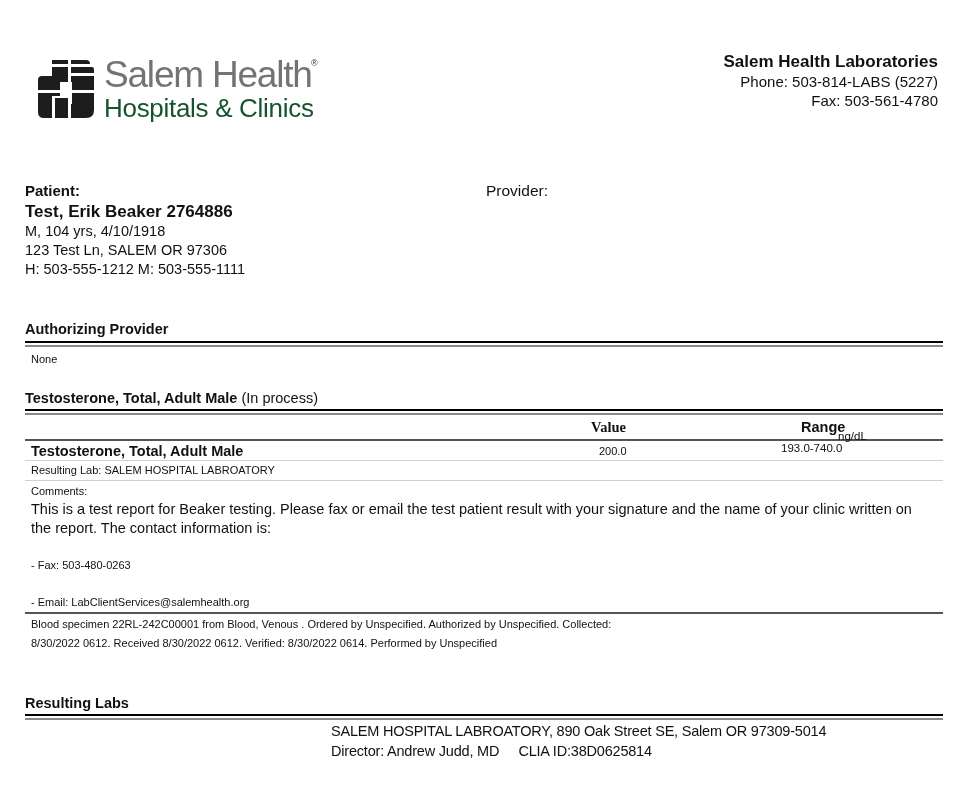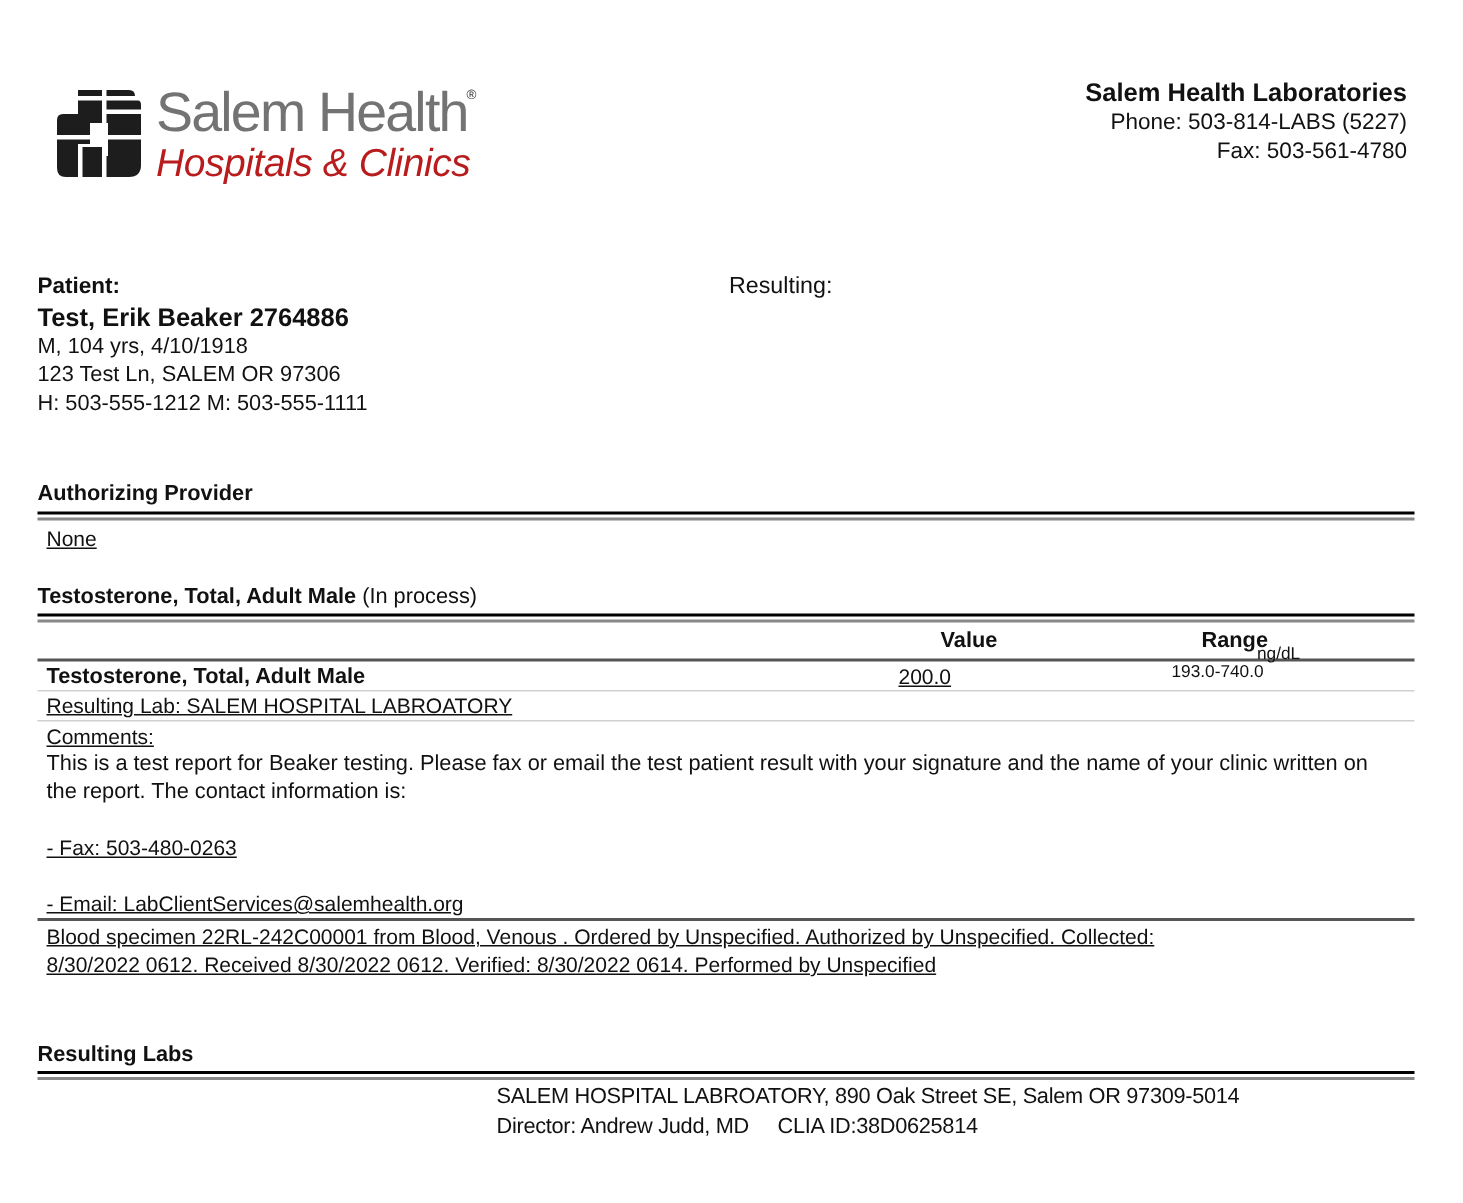--- a/index.html
+++ b/index.html
@@ -7,21 +7,21 @@
     width: 975px; height: 802px; position: relative; overflow: hidden;
     font-family: "Liberation Sans", sans-serif; color: #111;
   }
   .abs { position: absolute; }
 
   
   .logo { left: 38px; top: 58px; width: 290px; height: 70px; }
   .logo-mark { position: absolute; left: 0; top: 2px; width: 56px; height: 58px; }
   .logo-title { position: absolute; left: 66px; top: -4px; font-size: 37px; font-weight: normal; letter-spacing: -1.2px; color: #737373; white-space: nowrap; }
   .logo-reg { position: absolute; left: 273px; top: 0px; font-size: 9px; color: #333; }
-  .logo-sub { position: absolute; left: 66px; top: 35px; font-size: 26px; color: #b91c1c; letter-spacing: -0.3px; white-space: nowrap; font-style: italic; }
+  .logo-sub { position: absolute; left: 66px; top: 35px; font-size: 26px; color: #14532d; letter-spacing: -0.3px; white-space: nowrap; }
 
   
   .lab-header { right: 37px; top: 52px; text-align: right; }
   .lab-name { font-size: 17px; font-weight: bold; line-height: 20px; margin-left: 34px; }
   .lab-line { font-size: 15px; line-height: 19px; }
 
   
   .patient { left: 25px; top: 181px; }
   .lbl-bold { font-size: 15px; font-weight: bold; line-height: 20px; }
   .patient-name { font-size: 17px; font-weight: bold; line-height: 21px; }
@@ -30,21 +30,21 @@
   .recipient { left: 486px; top: 181px; font-size: 15.5px; line-height: 20px; }
 
   
   .section-title { left: 25px; font-size: 14.5px; font-weight: bold; }
   .section-title .status { font-weight: normal; }
   .rule-thick { left: 25px; width: 918px; height: 2px; background: #000; }
   .rule-thin { left: 25px; width: 918px; height: 2px; background: #888; }
   .rule-light { left: 25px; width: 918px; height: 1px; background: #d0d0d0; }
   .rule-mid { left: 25px; width: 918px; height: 2px; background: #555; }
 
-  .txt { font-size: 14px; line-height: 19px; white-space: nowrap; text-decoration: underline; }
+  .txt { font-size: 11px; line-height: 19px; white-space: nowrap; }
   .txt-bold { font-size: 14.5px; font-weight: bold; line-height: 19px; white-space: nowrap; }
   .col-head { font-size: 14.5px; font-weight: bold; }
   .small { font-size: 11.5px; }
 
   .para { left: 31px; width: 905px; font-size: 14.5px; line-height: 18.5px; }
 
   .reslabs { left: 331px; top: 721px; font-size: 14.5px; line-height: 20px; letter-spacing: -0.2px; }
 </style>
 </head>
 <body>
@@ -70,35 +70,35 @@
 </div>
 
 <div class="abs patient">
   <div class="lbl-bold">Patient:</div>
   <div class="patient-name">Test, Erik Beaker 2764886</div>
   <div class="pline">M, 104 yrs, 4/10/1918</div>
   <div class="pline">123 Test Ln, SALEM OR 97306</div>
   <div class="pline">H: 503-555-1212 M: 503-555-1111</div>
 </div>
 
-<div class="abs recipient">Resulting:</div>
+<div class="abs recipient">Provider:</div>
 
 <div class="abs section-title" style="top:321px;">Authorizing Provider</div>
 <div class="abs rule-thick" style="top:341px;"></div>
 <div class="abs rule-thin" style="top:345px;"></div>
 <div class="abs txt" style="left:31px; top:350px;">None</div>
 
 <div class="abs section-title" style="top:390px;">
   <span>Testosterone, Total, Adult Male</span>
   <span class="status">(In process)</span>
 </div>
 <div class="abs rule-thick" style="top:409px;"></div>
 <div class="abs rule-thin" style="top:413px;"></div>
 
-<div class="abs col-head" style="left:627px; top:419px;">Value</div>
+<div class="abs col-head" style="left:591px; top:419px;font-family:Liberation Serif, serif;">Value</div>
 <div class="abs col-head" style="left:801px; top:419px;">Range</div>
 <div class="abs rule-mid" style="top:439px;"></div>
 
 <div class="abs txt-bold" style="left:31px; top:442px;">Testosterone, Total, Adult Male</div>
 <div class="abs txt" style="left:599px; top:442px;">200.0</div>
 <div class="abs small" style="left:757px; top:442px;margin-left:24px;">193.0-740.0</div>
 <div class="abs small" style="left:838px; top:430px;">ng/dL</div>
 <div class="abs rule-light" style="top:460px;"></div>
 
 <div class="abs txt" style="left:31px; top:461px;">Resulting Lab: SALEM HOSPITAL LABROATORY</div>

